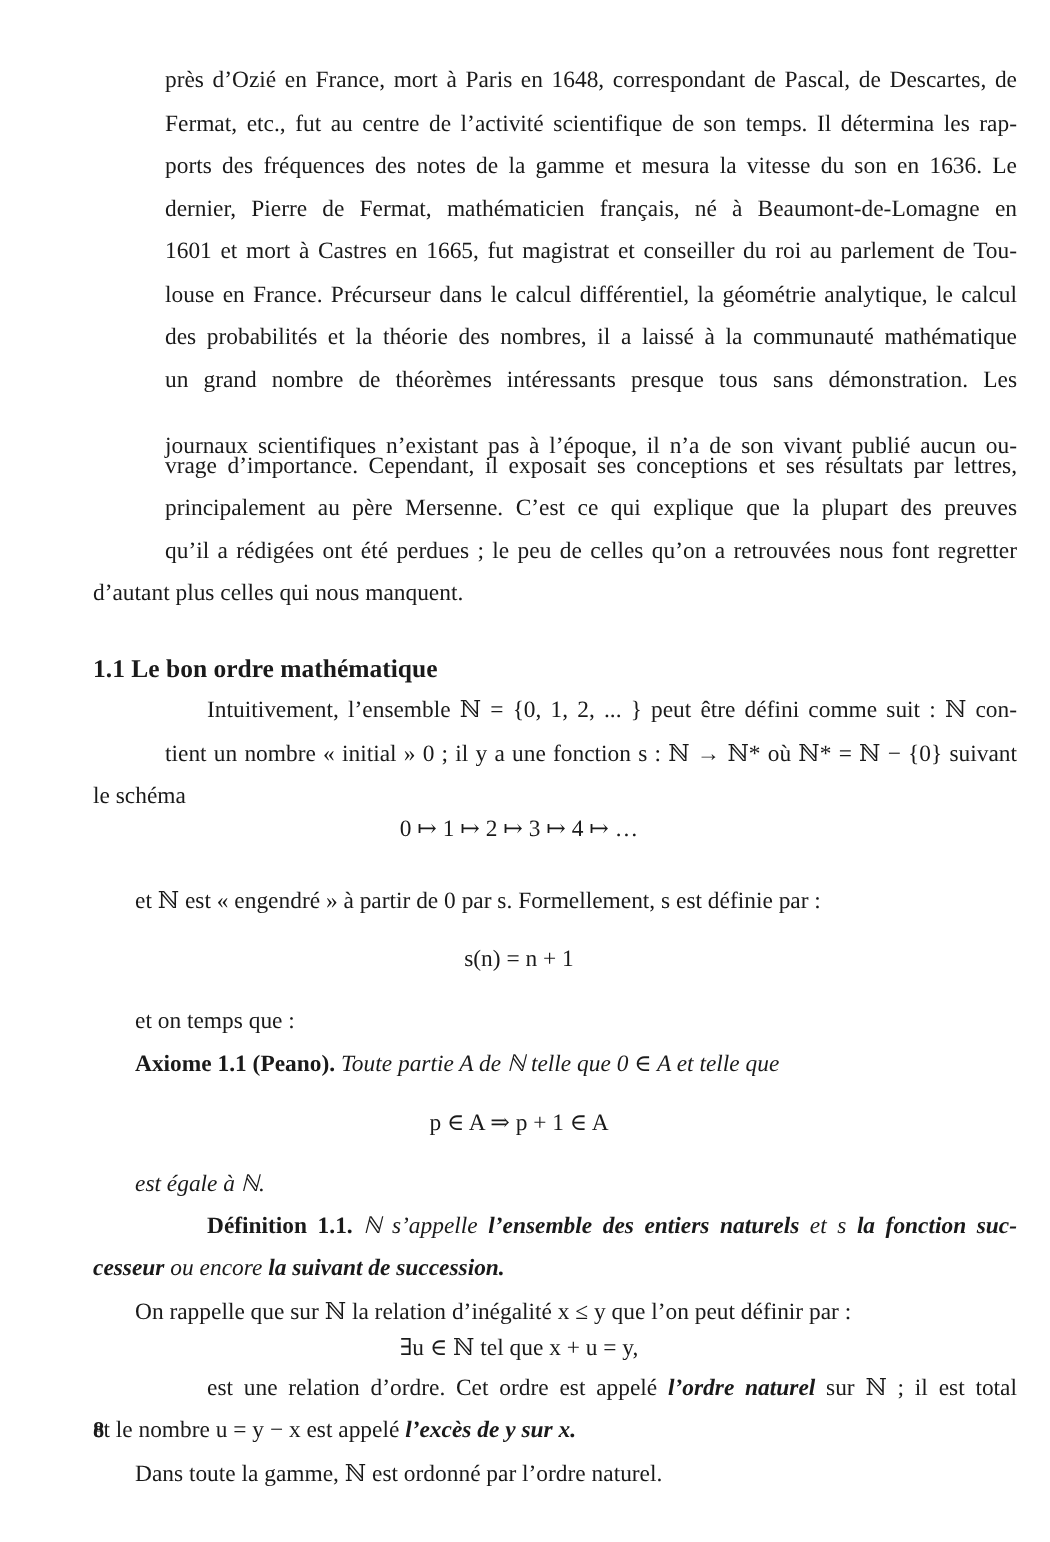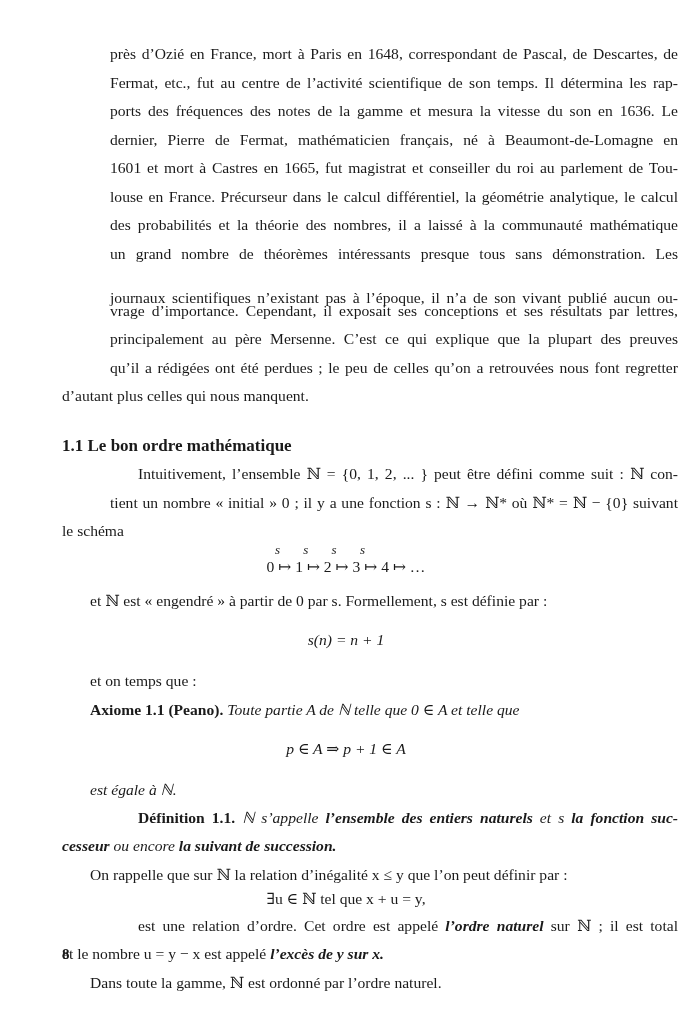--- a/index.html
+++ b/index.html
@@ -9,21 +9,21 @@
     font-family: "Liberation Serif", "DejaVu Serif", serif;
     font-size: 15.6px; color: #1a1a1a;
   }
   .line { position: absolute; left: 0; white-space: nowrap; line-height: 20px; }
   .just { width: 568px; text-align: justify; text-align-last: justify; margin-left: 48px; }
   .ind { padding-left: 28px; box-sizing: border-box; }
   .center { width: 568px; text-align: center; }
   .h2 { font-weight: bold; font-size: 17px; }
   b { font-weight: bold; text-align: center; }
   i { font-style: italic; }
-  .math { font-style: italic; }
+  .math { }
   .schema { position: absolute; left: 0; width: 568px; text-align: center; }
   .schema .top { font-style: italic; font-size: 13px; letter-spacing: 0; word-spacing: 20px; padding-left: 0; }
   .pagenum { position: absolute; left: 62px; top: 946px; font-family: "Liberation Serif", serif; font-weight: bold; font-size: 15px; color: #1a1a1a; }
 </style>
 </head>
 <body>
 
 <div class="page">
 
   <div class="line just" style="top:0px">près d’Ozié en France, mort à Paris en 1648, correspondant de Pascal, de Descartes, de</div>
@@ -43,21 +43,20 @@
   <div class="line h2" style="top:392px">
     <span>1.1</span>
     <span>Le bon ordre mathématique</span>
   </div>
 
   <div class="line just ind" style="top:420px">Intuitivement, l’ensemble ℕ = {0, 1, 2, ... } peut être défini comme suit : ℕ con-</div>
   <div class="line just" style="top:449px">tient un nombre « initial » 0 ; il y a une fonction s : ℕ → ℕ* où ℕ* = ℕ − {0} suivant</div>
   <div class="line" style="top:477px">le schéma</div>
 
   <div class="schema" style="top:499px;">
-    <div class="top" style="line-height:14px; padding-right:52px;">s s s s</div>
     <div style="line-height:20px;">0 ↦ 1 ↦ 2 ↦ 3 ↦ 4 ↦ …</div>
   </div>
 
   <div class="line ind" style="top:547px">et ℕ est « engendré » à partir de 0 par s. Formellement, s est définie par :</div>
   <div class="line center math" style="top:586px">s(n) = n + 1</div>
   <div class="line ind" style="top:627px">et on temps que :</div>
 
   <div class="line ind" style="top:656px">
     <b>Axiome 1.1</b>
     <b>(Peano).</b>

